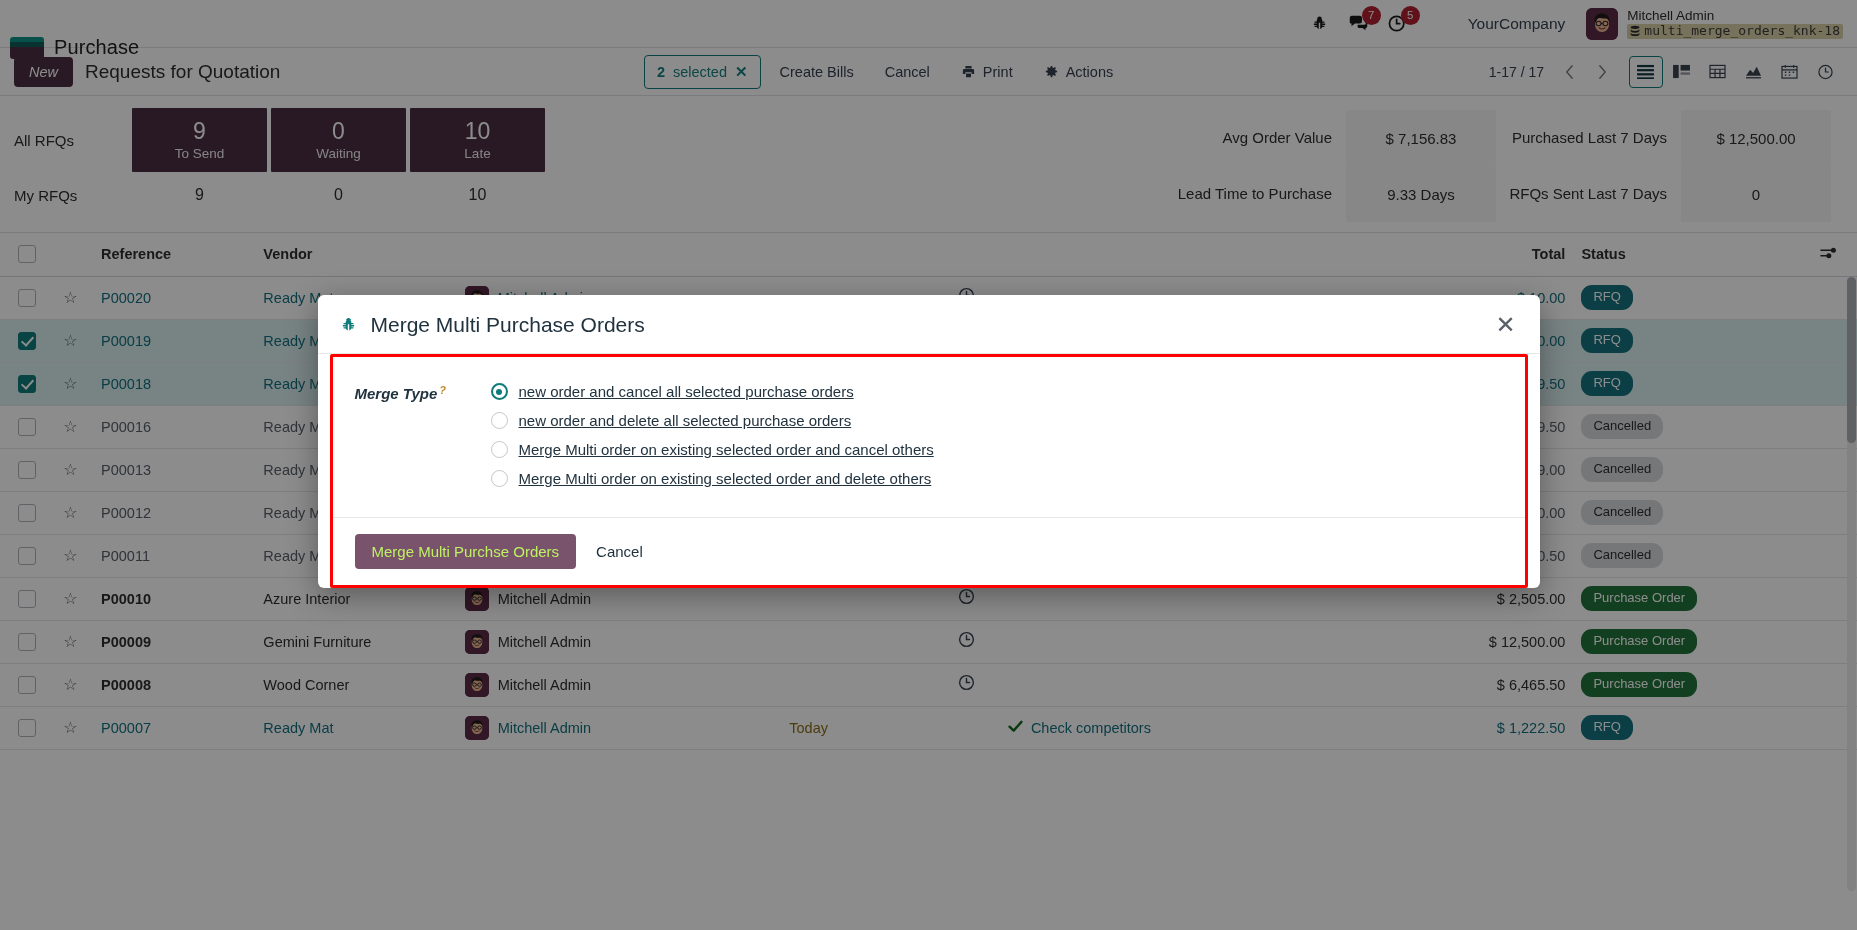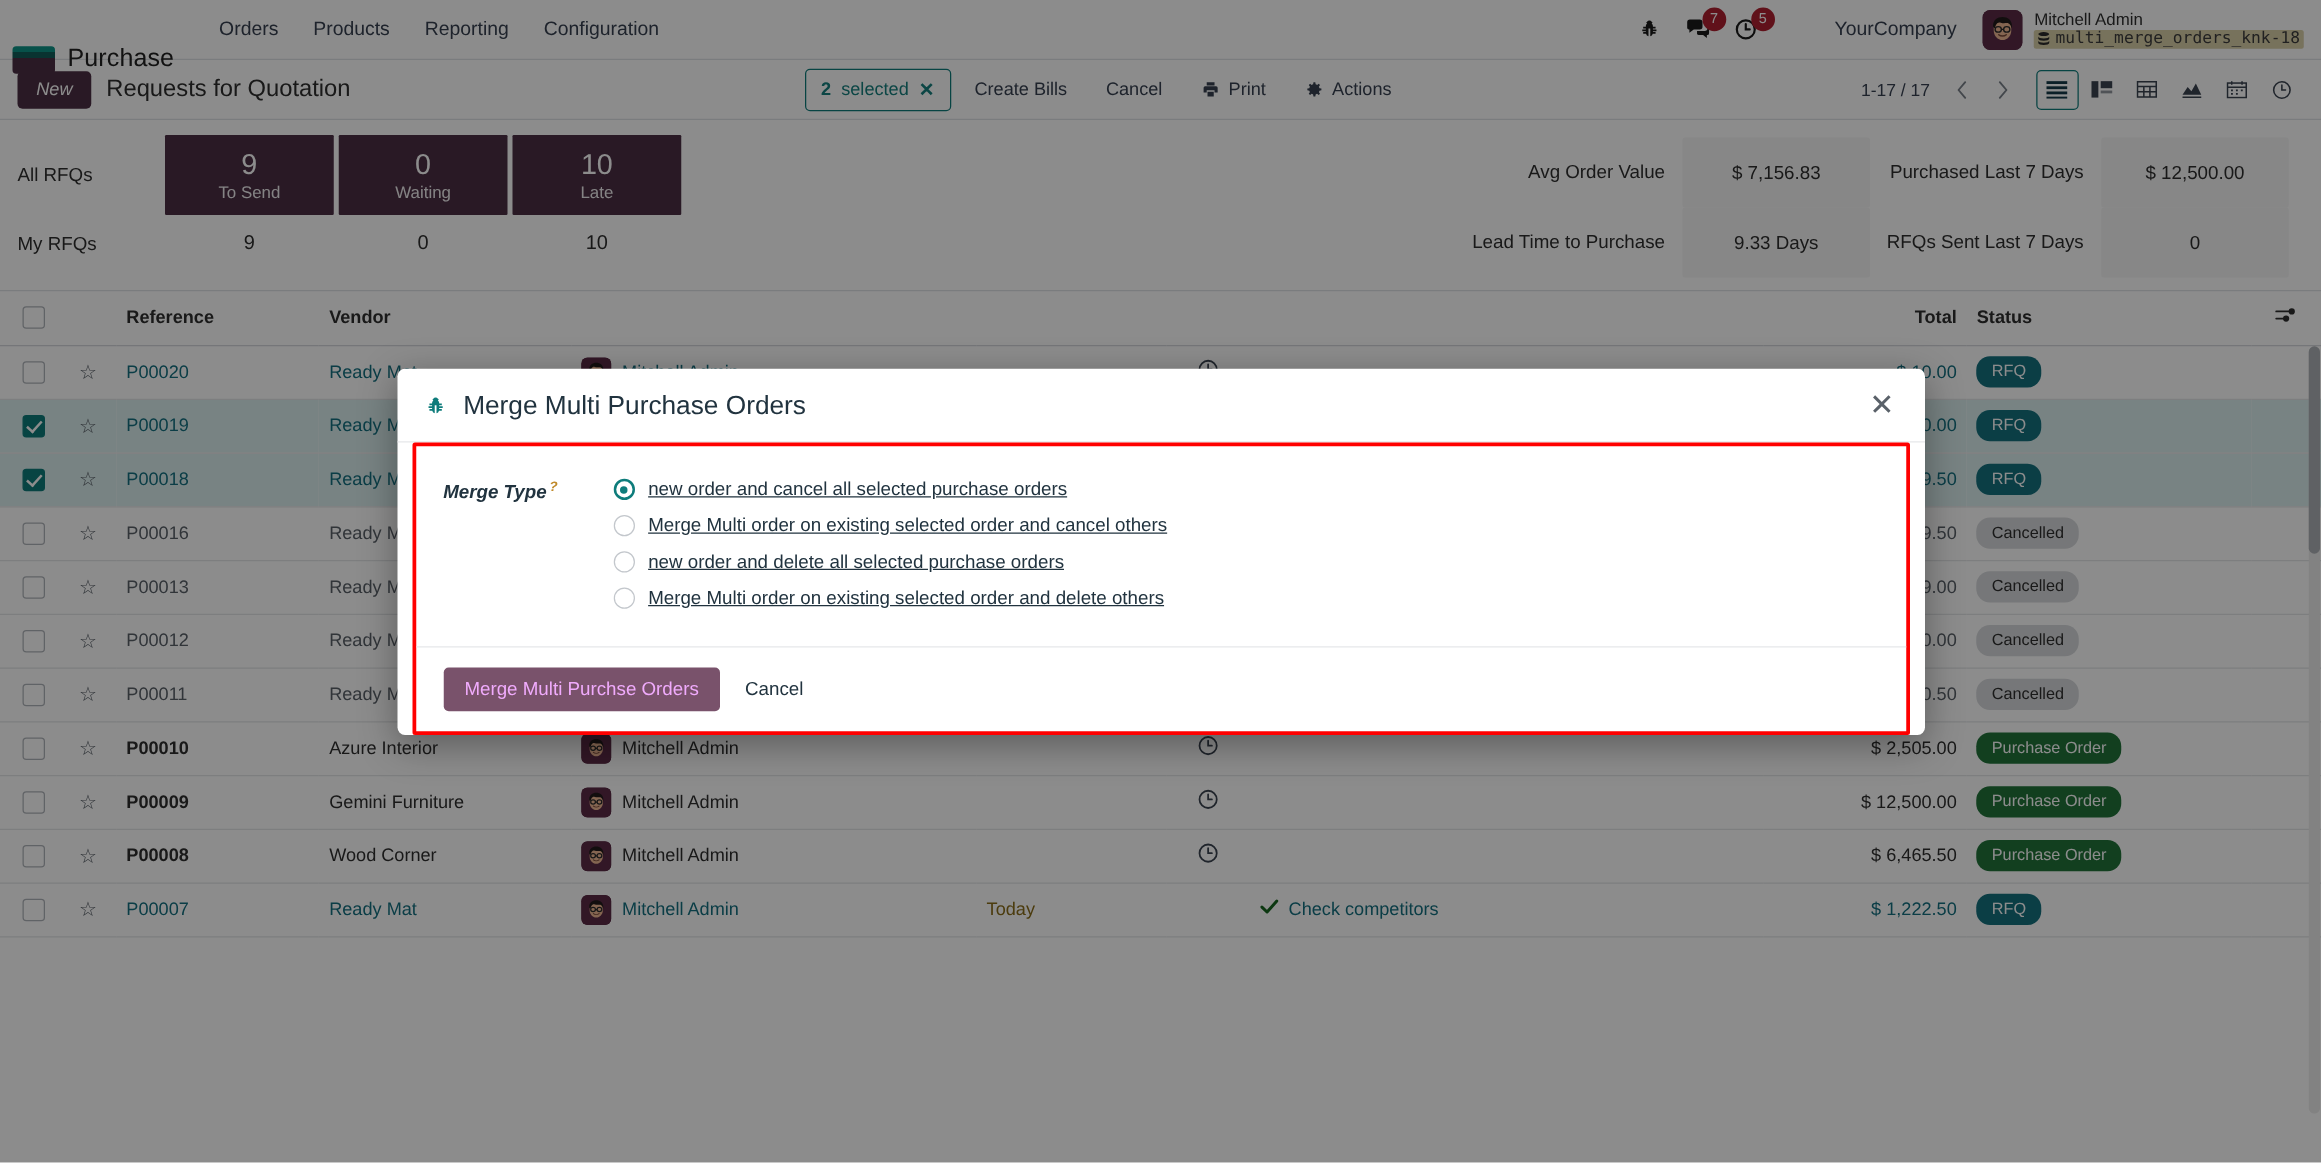--- a/index.html
+++ b/index.html
@@ -258,43 +258,37 @@
   .radio.sel::after {
     content: ""; position: absolute; left: 3.5px; top: 3.5px;
     width: 6px; height: 6px; border-radius: 50%; background: #0e7c7b;
   }
   .radio-label { font-size: 15px; color: #21333f; text-decoration: underline; }
   .modal-footer {
     border-top: 1px solid #e6e8ea; padding: 16px 22px;
     display: flex; align-items: center; gap: 8px;
   }
   .btn-primary {
-    background: #79526b; color: #f0abfc; border: none; border-radius: 4px;
+    background: #79526b; color: #bef264; border: none; border-radius: 4px;
     padding: 9px 17px; font-size: 15px; cursor: pointer; font-family: inherit;
   }
   .btn-link {
     background: transparent; border: none; color: #21333f; font-size: 15px;
     padding: 9px 12px; cursor: pointer; font-family: inherit;
   }
 </style>
 </head>
 <body>
 
 <div id="app">
 
   <div class="navbar">
     <div class="brand-block">
       <div class="brand-logo"></div>
       <div class="brand-name">Purchase</div>
-    </div>
-    <div class="nav-menu">
-      <div class="nav-item">Orders</div>
-      <div class="nav-item">Products</div>
-      <div class="nav-item">Reporting</div>
-      <div class="nav-item">Configuration</div>
     </div>
 
     <div class="nav-right">
       <div class="nav-icon-btn">
         <svg width="17" height="17" viewBox="0 0 24 24" fill="#1b1b1b">
           <path d="M12 2a3 3 0 0 0-2.6 1.5l-1 .6 1 1.3A4 4 0 0 0 8 8v1H5v2h3v1H4v2h4v1H5v2h3.2A4 4 0 0 0 11 19.9V11h2v8.9A4 4 0 0 0 15.8 17H19v-2h-3v-1h4v-2h-4v-1h3V9h-3V8a4 4 0 0 0-1.4-2.6l1-1.3-1-.6A3 3 0 0 0 12 2z"></path>
         </svg>
       </div>
       <div class="nav-icon-btn">
         <svg width="21" height="21" viewBox="0 0 24 24" fill="#1b1b1b">
@@ -848,25 +842,25 @@
               <span>Merge Type</span>
               <span class="qmark">?</span>
             </div>
             <div class="radio-group" id="radio-group">
                 <div class="radio-opt">
                   <span class="radio sel"></span>
                  <span class="radio-label">new order and cancel all selected purchase orders</span>
                 </div>
                 <div class="radio-opt">
                   <span class="radio "></span>
-                 <span class="radio-label">Merge Multi order on existing selected order and cancel others</span>
+                 <span class="radio-label">new order and delete all selected purchase orders</span>
                 </div>
                 <div class="radio-opt">
                   <span class="radio "></span>
-                 <span class="radio-label">new order and delete all selected purchase orders</span>
+                 <span class="radio-label">Merge Multi order on existing selected order and cancel others</span>
                 </div>
                 <div class="radio-opt">
                   <span class="radio "></span>
                  <span class="radio-label">Merge Multi order on existing selected order and delete others</span>
                 </div>
               </div>
           </div>
         </div>
         <div class="modal-footer">
           <button class="btn-primary">Merge Multi Purchse Orders</button>

